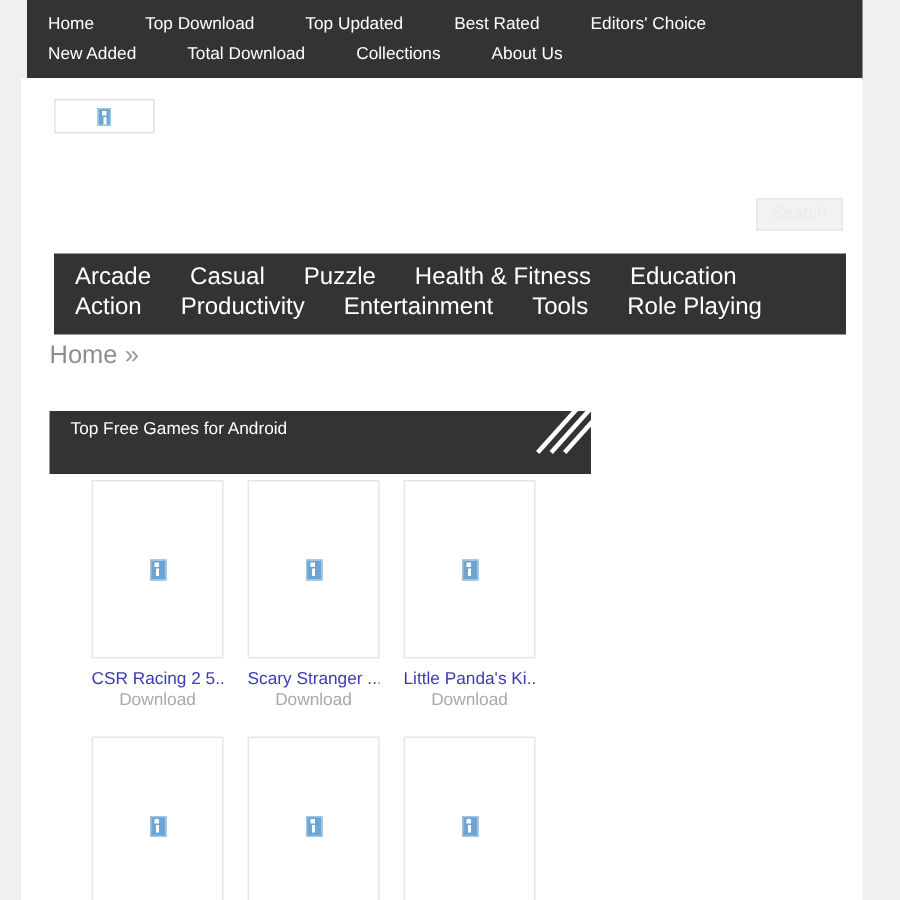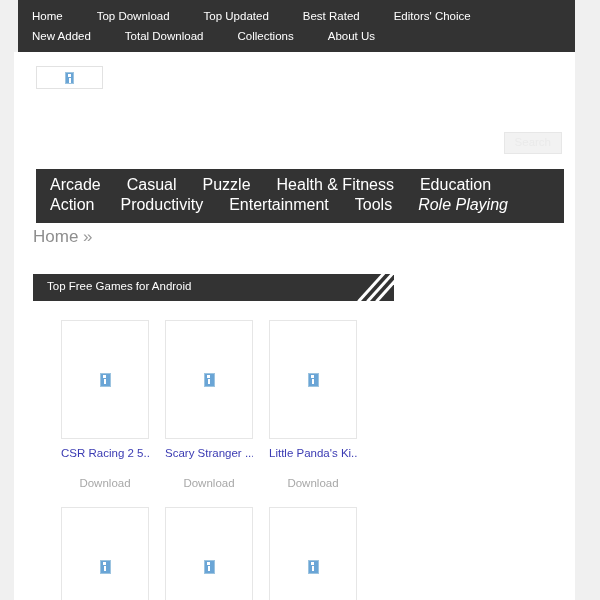--- a/index.html
+++ b/index.html
@@ -153,39 +153,39 @@
   .catnav-inner { padding: 0 14px; }
   .catnav a {
     display: inline-block;
     color: #ffffff;
     font-size: 16px;
     line-height: 20px;
     text-decoration: none;
     margin-right: 26px;
     white-space: nowrap;
   }
-  .catnav a:last-child { margin-right: 0; font-style: italic; }
+  .catnav a:last-child { margin-right: 0; }
 
   
   .breadcrumb {
     position: absolute;
     left: 19px;
     top: 175px;
     font-size: 17px;
     color: #8e8e8e;
   }
   .breadcrumb .sep { color: #9a9a9a; }
 
   
   .section-head {
     position: absolute;
     left: 19px;
     top: 222px;
     width: 361px;
-    height: 27px;
+    height: 42px;
     background: #333333;
     overflow: hidden;
   }
   .section-head .title {
     position: absolute;
     left: 14px;
     top: 0;
     line-height: 25px;
     color: #ffffff;
     font-size: 11.5px;
@@ -240,21 +240,21 @@
     margin-top: 8px;
     font-size: 11.5px;
     color: #3b3bb3;
     text-decoration: none;
     text-align: center;
     white-space: nowrap;
     overflow: hidden;
   }
   .card-dl {
     display: block;
-    margin-top: 18px;
+    margin-top: 2px;
     font-size: 11.5px;
     color: #a8a8a8;
     text-align: center;
     text-decoration: none;
   }
   .grid-row.second { margin-top: 18px; }
 </style>
 </head>
 <body>
 

